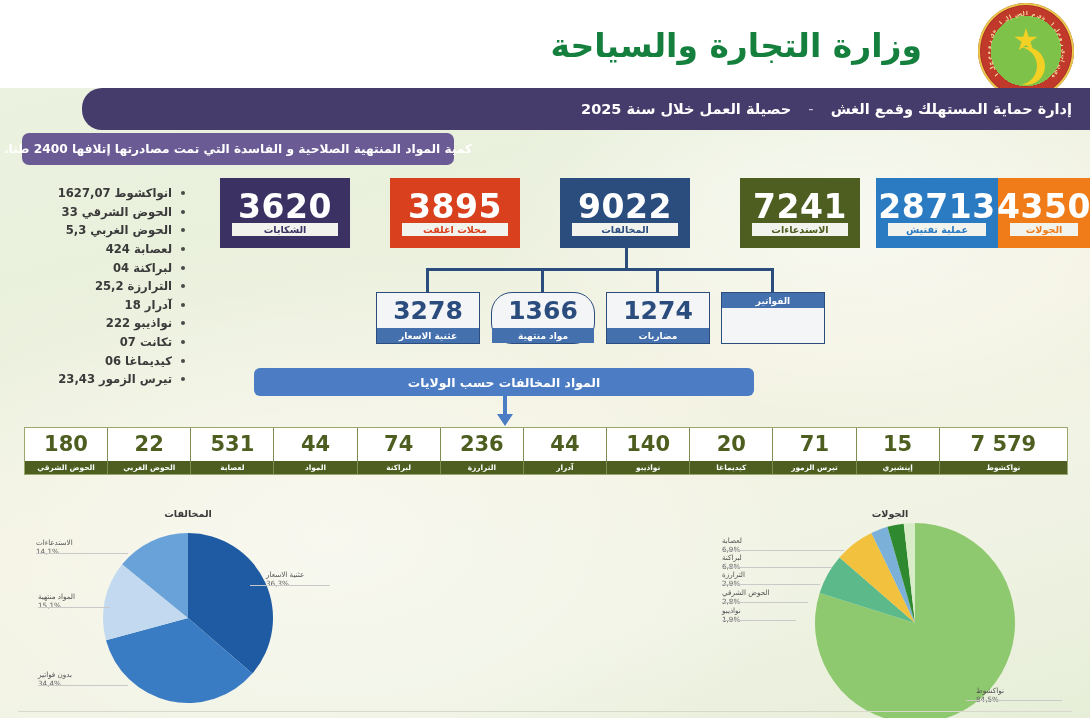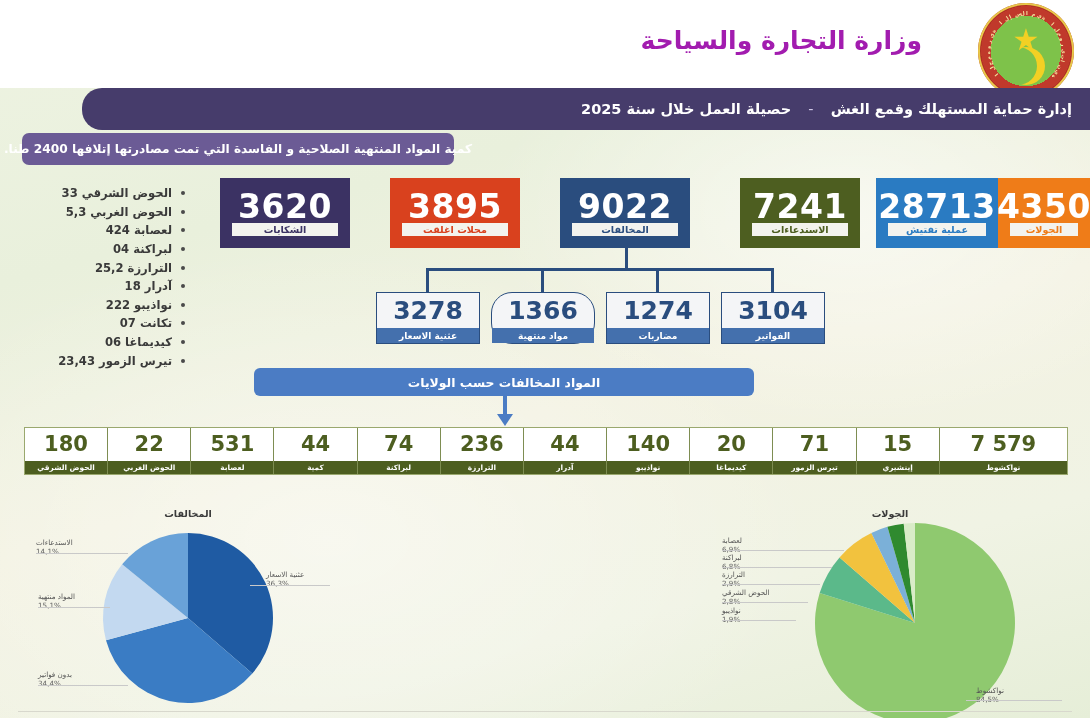--- a/index.html
+++ b/index.html
@@ -18,21 +18,21 @@
       linear-gradient(165deg,#eef3e2 0%,#e9f0dc 28%,#f3f2e2 55%,#f0f3e4 78%,#e6eed8 100%);
     overflow:hidden;
   }
   
   .header{
     position:absolute; top:0; left:0; width:1090px; height:88px;
     background:#ffffff;
   }
   .min-title{
     position:absolute; top:26px; right:168px;
-    font-size:25px; font-weight:bold; color:#a21caf; letter-spacing:0;
+    font-size:33px; font-weight:bold; color:#15803d; letter-spacing:0;
     white-space:nowrap;
   }
   .emblem{
     position:absolute; top:3px; right:16px; width:96px; height:96px;
     border-radius:50%;
     background:
       radial-gradient(circle at 50% 50%, #7ec24a 0 52%, #c0392b 52% 66%, #b03124 66% 100%);
     box-shadow:0 0 0 2px #e8c84a inset;
     overflow:hidden;
   }
@@ -232,20 +232,24 @@
     </div>
   </div>
 
   <div class="subbanner">
     <span>كمية المواد المنتهية الصلاحية و الفاسدة التي تمت مصادرتها  إتلافها 2400 طنا.</span>
   </div>
 
   <ul class="bullets" id="bulletList">
       <li>
         <span class="dot"></span>
+        <span class="txt">انواكشوط 1627,07</span>
+      </li>
+      <li>
+        <span class="dot"></span>
         <span class="txt">الحوض الشرقي 33</span>
       </li>
       <li>
         <span class="dot"></span>
         <span class="txt">الحوض الغربي 5,3</span>
       </li>
       <li>
         <span class="dot"></span>
         <span class="txt">لعصابة 424</span>
       </li>
@@ -320,21 +324,20 @@
       </div>
       <div class="sub s1">
         <div class="num">1366</div>
         <div class="lab">مواد منتهية</div>
       </div>
       <div class="sub s2">
         <div class="num">1274</div>
         <div class="lab">مضاربات</div>
       </div>
       <div class="sub s3">
-        <div class="num">3104</div>
         <div class="lab">الفواتير</div>
       </div>
     </div>
 
   <div class="wide">
     <span>المواد المخالفات حسب الولايات</span>
   </div>
   <svg class="arrow" viewBox="0 0 16 30">
     <rect x="6" y="0" width="4" height="20" fill="#4b7cc4"></rect>
     <polygon points="0,18 16,18 8,30" fill="#4b7cc4"></polygon>
@@ -368,21 +371,21 @@
       <div class="state">
         <div class="num">236</div>
         <div class="lab">الترارزة</div>
       </div>
       <div class="state">
         <div class="num">74</div>
         <div class="lab">لبراكنة</div>
       </div>
       <div class="state">
         <div class="num">44</div>
-        <div class="lab">كمية</div>
+        <div class="lab">المواد</div>
       </div>
       <div class="state">
         <div class="num">531</div>
         <div class="lab">لعصابة</div>
       </div>
       <div class="state">
         <div class="num">22</div>
         <div class="lab">الحوض الغربي</div>
       </div>
       <div class="state">

